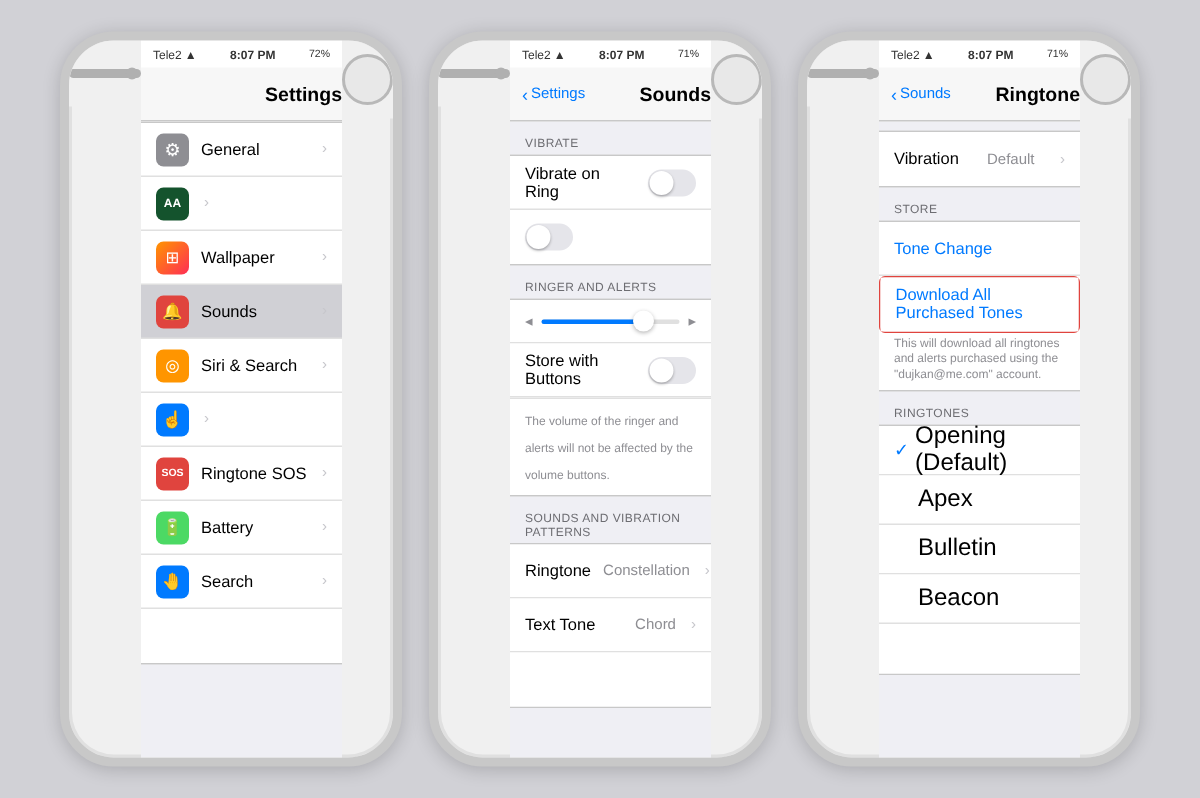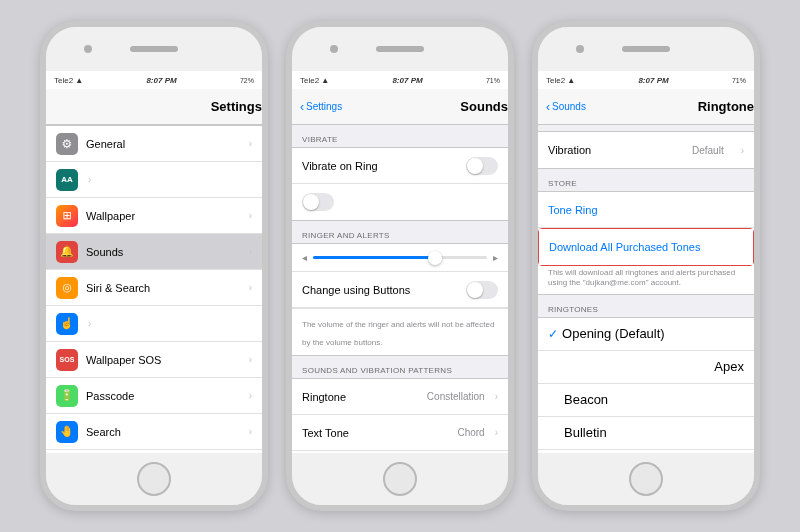--- a/index.html
+++ b/index.html
@@ -17,21 +17,21 @@
 
     
     .phone {
       width: 228px;
       height: 490px;
       background: #f0f0f0;
       border-radius: 36px;
       border: 6px solid #c8c8c8;
       box-shadow: 0 2px 12px rgba(0,0,0,0.18), inset 0 0 0 2px #e0e0e0;
       display: flex;
-      flex-direction: column;
+      flex-direction: row;
       overflow: hidden;
       position: relative;
     }
     .phone-top {
       background: #f0f0f0;
       height: 44px;
       display: flex;
       align-items: center;
       justify-content: center;
       position: relative;
@@ -82,21 +82,21 @@
       background: #fff;
       display: flex;
       align-items: center;
       justify-content: space-between;
       padding: 0 8px;
       font-size: 8px;
       color: #333;
       flex-shrink: 0;
     }
     .status-left { display: flex; align-items: center; gap: 2px; }
-    .status-center { font-weight: 600; font-size: 8px; font-style: italic; }
+    .status-center { font-weight: 600; font-size: 8px; }
     .status-right { display: flex; align-items: center; gap: 2px; font-size: 7px; }
 
     
     .nav-bar {
       height: 36px;
       background: #f7f7f7;
       border-bottom: 0.5px solid #c8c8c8;
       display: flex;
       align-items: center;
       justify-content: flex-end;
@@ -255,21 +255,21 @@
       display: flex;
       align-items: center;
       padding: 0 10px;
       height: 33px;
       border-bottom: 0.5px solid #e0e0e0;
       background: #fff;
     }
     .ringtone-list-item:last-child { border-bottom: none; }
     .ringtone-name {
       flex: 1;
-      font-size: 13px;
+      font-size: 16px;
       color: #000;
     }
     .checkmark { color: #007aff; font-size: 12px; margin-right: 4px; }
   </style>
 </head>
 <body>
 
 <div class="phone">
   <div class="phone-top">
     <div class="camera"></div>
@@ -295,21 +295,21 @@
     <div class="list-section">
       <div class="list-group">
         <div class="list-item">
           <div class="item-icon" style="background:#8e8e93;">
               <span style="color:#fff;font-size:12px;">⚙</span>
             </div>
           <span class="item-label">General</span>
           <span class="item-chevron">›</span>
         </div>
         <div class="list-item">
-          <div class="item-icon" style="background:#0f766e;">
+          <div class="item-icon" style="background:#14532d;">
               <span style="color:#fff;font-size:8px;font-weight:700;">AA</span>
             </div>
           <span class="item-chevron">›</span>
         </div>
         <div class="list-item">
           <div class="item-icon" style="background:linear-gradient(135deg,#ff9500,#ff2d55);">
               <span style="color:#fff;font-size:11px;">⊞</span>
             </div>
           <span class="item-label">Wallpaper</span>
           <span class="item-chevron">›</span>
@@ -331,28 +331,28 @@
         <div class="list-item">
           <div class="item-icon" style="background:#007aff;">
               <span style="color:#fff;font-size:11px;">☝</span>
             </div>
           <span class="item-chevron">›</span>
         </div>
         <div class="list-item">
           <div class="item-icon" style="background:#e0443e;">
               <span style="color:#fff;font-size:7px;font-weight:700;">SOS</span>
             </div>
-          <span class="item-label">Wallpaper SOS</span>
+          <span class="item-label">Ringtone SOS</span>
           <span class="item-chevron">›</span>
         </div>
         <div class="list-item">
           <div class="item-icon" style="background:#4cd964;">
               <span style="color:#fff;font-size:11px;">🔋</span>
             </div>
-          <span class="item-label">Passcode</span>
+          <span class="item-label">Battery</span>
           <span class="item-chevron">›</span>
         </div>
         <div class="list-item">
           <div class="item-icon" style="background:#007aff;">
               <span style="color:#fff;font-size:11px;">🤚</span>
             </div>
           <span class="item-label">Search</span>
           <span class="item-chevron">›</span>
         </div>
         <div class="list-item">
@@ -413,21 +413,21 @@
       <div class="list-group">
         <div class="volume-row">
           <span class="vol-icon">◂</span>
           <div class="slider-track">
             <div class="slider-fill"></div>
             <div class="slider-thumb"></div>
           </div>
           <span class="vol-icon">▸</span>
         </div>
         <div class="list-item">
-          <span class="item-label">Change using Buttons</span>
+          <span class="item-label">Store with Buttons</span>
           <div class="toggle">
               <div class="toggle-knob"></div>
             </div>
         </div>
         <div style="padding:4px 10px 6px;background:#fff;border-top:0.5px solid #e0e0e0;">
           <span style="font-size:8px;color:#8e8e93;">The volume of the ringer and alerts will not be affected by the volume buttons.</span>
         </div>
       </div>
 
       <div class="section-header">SOUNDS AND VIBRATION PATTERNS</div>
@@ -485,46 +485,46 @@
         <div class="list-item">
           <span class="item-label">Vibration</span>
           <span class="item-value">Default</span>
           <span class="item-chevron">›</span>
         </div>
       </div>
 
       <div class="section-header">STORE</div>
       <div class="list-group">
         <div class="list-item">
-          <span class="ringtone-item-blue">Tone Ring</span>
+          <span class="ringtone-item-blue">Tone Change</span>
         </div>
         <div class="download-box">
           <div class="list-item">
             <span class="download-label">Download All Purchased Tones</span>
           </div>
         </div>
         <div class="download-desc">This will download all ringtones and alerts purchased using the "dujkan@me.com" account.</div>
       </div>
 
       <div class="section-header">RINGTONES</div>
       <div class="list-group">
         <div class="ringtone-list-item">
           <span class="checkmark">✓</span>
           <span class="ringtone-name">Opening (Default)</span>
         </div>
         <div class="ringtone-list-item">
-          <span class="ringtone-name" style="padding-left:16px;text-align:right;">Apex</span>
+          <span class="ringtone-name" style="padding-left:16px;">Apex</span>
+        </div>
+        <div class="ringtone-list-item">
+          <span class="ringtone-name" style="padding-left:16px;">Bulletin</span>
         </div>
         <div class="ringtone-list-item">
           <span class="ringtone-name" style="padding-left:16px;">Beacon</span>
         </div>
         <div class="ringtone-list-item">
-          <span class="ringtone-name" style="padding-left:16px;">Bulletin</span>
-        </div>
-        <div class="ringtone-list-item">
           
         </div>
 
       </div>
     </div>
   </div>
   <div class="phone-bottom">
     <div class="home-btn"></div>
   </div>
 </div>

